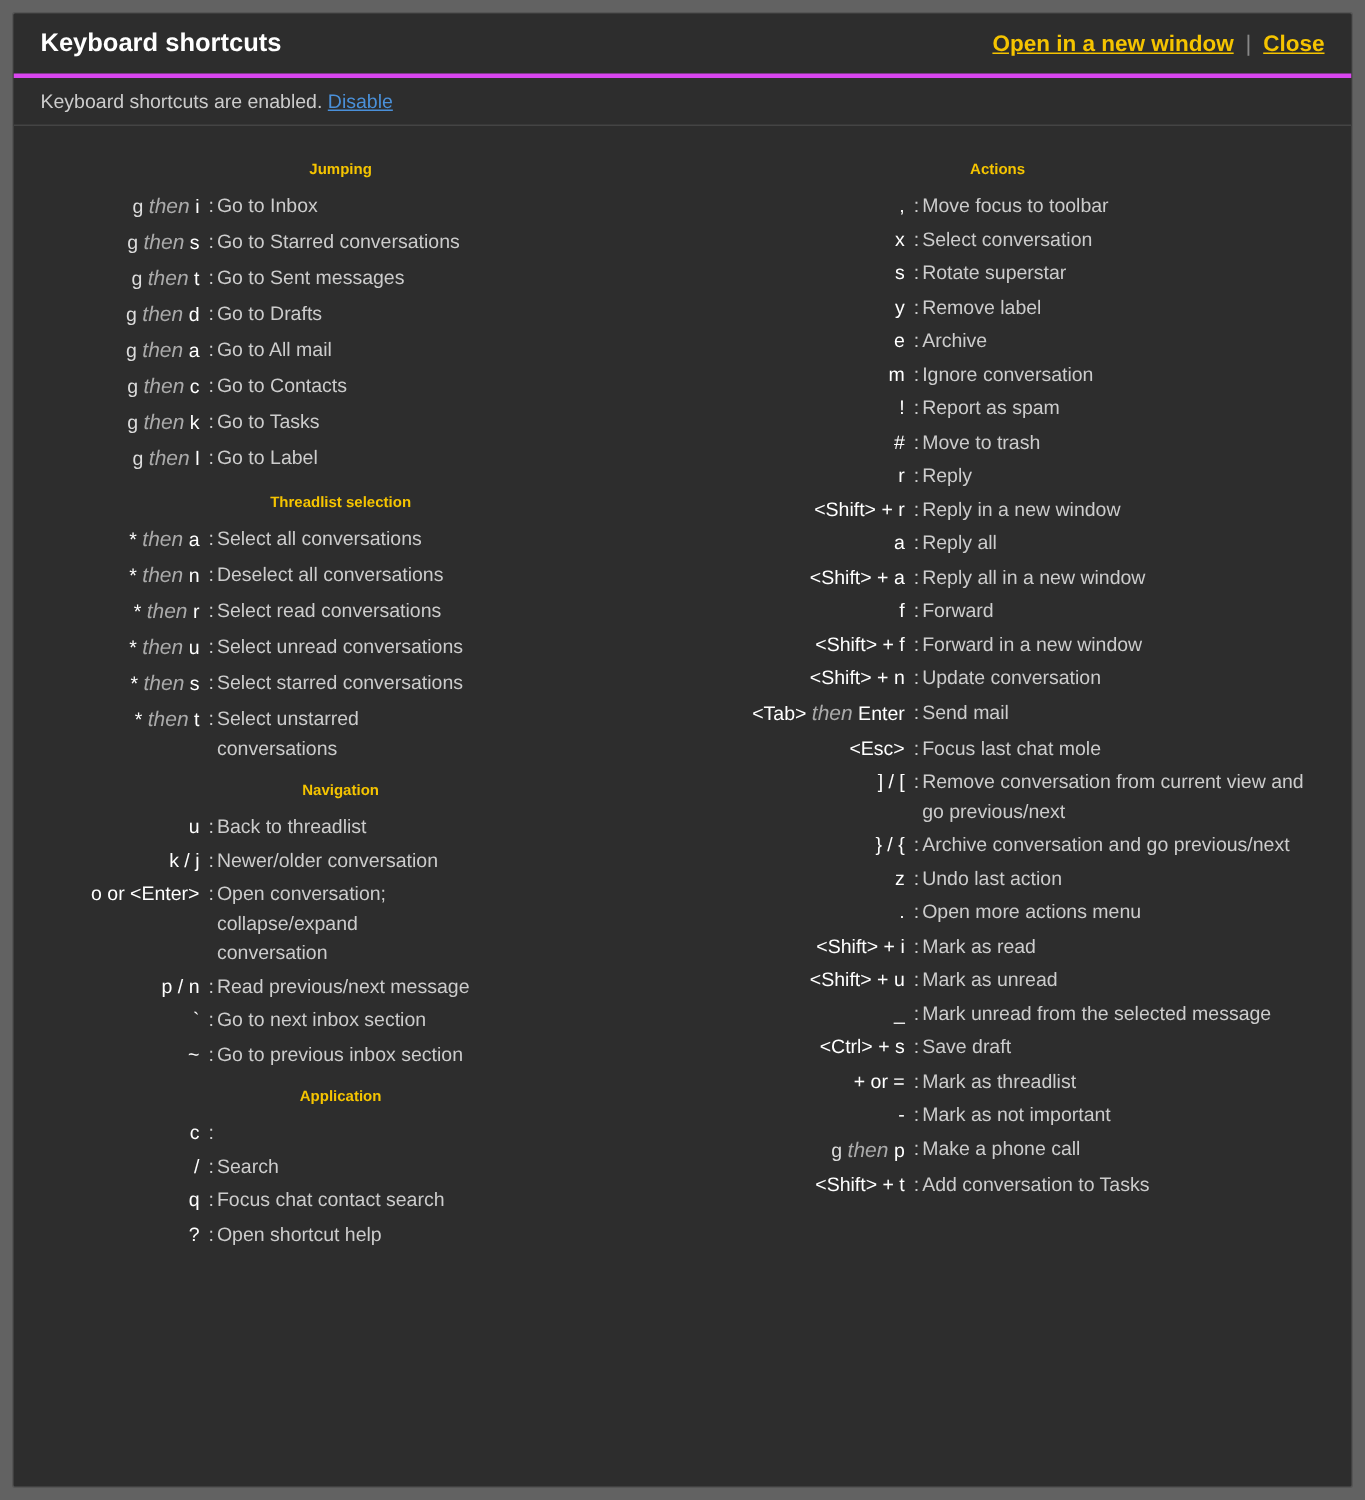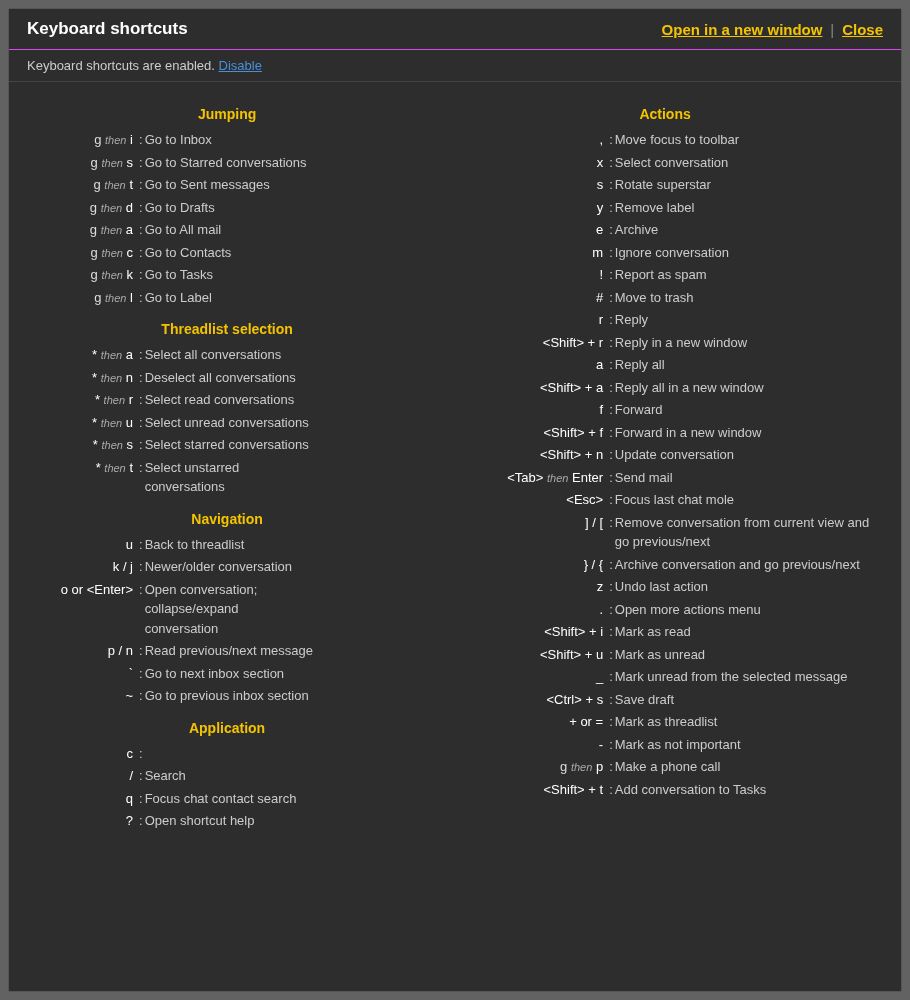--- a/index.html
+++ b/index.html
@@ -42,21 +42,21 @@
       border-radius: 2px;
       overflow-y: auto;
     }
 
     .modal-header {
       display: flex;
       justify-content: space-between;
       align-items: center;
       padding: 10px 18px 10px 18px;
       background: #2d2d2d;
-      border-bottom: 1px solid #d946ef;
+      border-bottom: 3px solid #d946ef;
     }
 
     .modal-title {
       color: #ffffff;
       font-size: 17px;
       font-weight: bold;
     }
 
     .modal-header-links {
       font-size: 14px;
@@ -100,21 +100,21 @@
       padding: 0 10px 0 18px;
     }
 
     .col-right {
       width: 52%;
       padding: 0 18px 0 10px;
     }
 
     .section-title {
       color: #f5c400;
-      font-size: 14px;
+      font-size: 10px;
       font-weight: bold;
       text-align: center;
       margin: 14px 0 8px 0;
     }
 
     .shortcut-row {
       display: flex;
       align-items: flex-start;
       margin-bottom: 3px;
       line-height: 1.5;
@@ -150,21 +150,21 @@
       min-width: 160px;
       text-align: right;
     }
 
     .g-key {
       color: #dddddd;
     }
 
     .then-key {
       color: #aaaaaa;
-      font-size: 11px;
+      font-size: 14px;
       font-style: italic;
     }
 
     .shift-key {
       color: #ffffff;
       margin-top: 37px;
     }
 
     .star-key {
       color: #ffffff;

